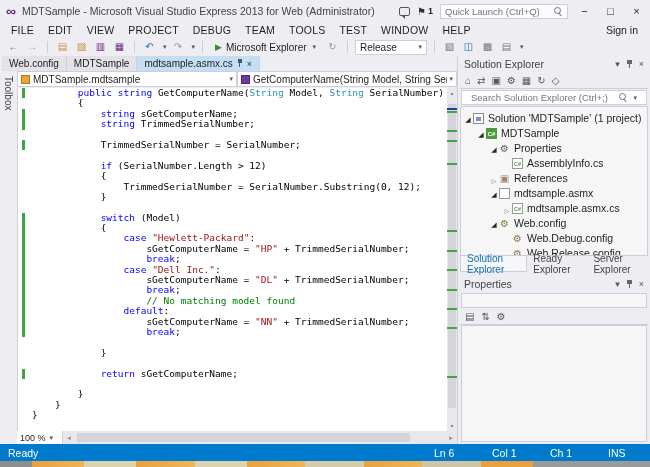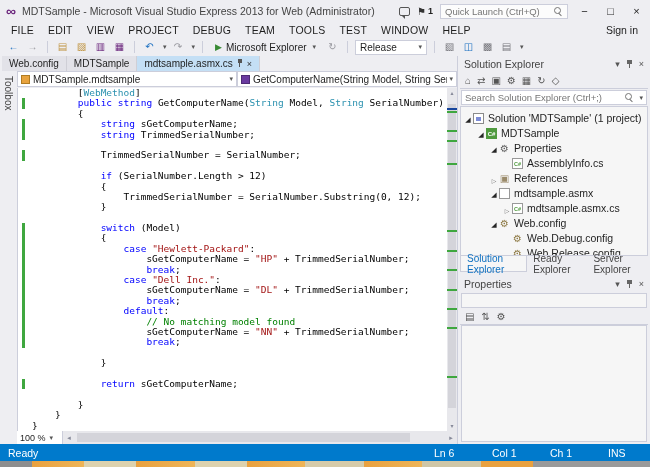--- a/index.html
+++ b/index.html
@@ -85,21 +85,21 @@
 
   
   .rpanel{position:absolute;top:56px;left:457px;width:193px;height:388px;background:#eeeef2;border-left:1px solid #cccedb;display:flex;flex-direction:column;padding:0 2px}
   .panel-title{height:16px;display:flex;align-items:center;font-size:10.5px;color:#444;padding:0 4px;flex:none}
   .pt-icons{margin-left:auto;display:flex;align-items:center;gap:6px;color:#555;font-size:9px}
   .pin-icon{width:7px;height:9px;position:relative;display:inline-block}
   .pin-icon::before{content:"";position:absolute;left:1px;top:0;width:5px;height:4px;background:#666}
   .pin-icon::after{content:"";position:absolute;left:3px;top:4px;width:1px;height:4px;background:#666}
   .se-toolbar{height:17px;display:flex;align-items:center;gap:6px;padding:0 5px;border-bottom:1px solid #cccedb;flex:none}
   .mini-icon{font-size:10px;color:#555;line-height:15px}
-  .se-search{height:15px;margin:1px 1px;background:#fff;border:1px solid #cccedb;display:flex;align-items:center;font-size:9.5px;color:#767676;padding:0 3px;gap:3px;flex:none}
+  .se-search{height:15px;margin:1px 1px;background:#fff;border:1px solid #cccedb;display:flex;align-items:center;font-size:9.5px;color:#767676;padding:0 9px;gap:3px;flex:none}
   .se-search .stext{flex:1;white-space:nowrap;overflow:hidden}
   .se-tree{height:150px;background:#f6f6f6;border:1px solid #cccedb;overflow:hidden;padding-top:2px;flex:none}
   .tree-row{height:15px;display:flex;align-items:flex-end;font-size:10.5px;color:#1e1e1e;white-space:nowrap}
   .tree-arrow{width:10px;flex:none;font-size:6px;color:#6e6e6e;text-align:center}
   .tree-arrow.exp{font-size:7px;color:#262626}
   .ic{width:11px;height:11px;display:inline-flex;align-items:center;justify-content:center;flex:none;margin-right:4px}
   .ic-solution{border:1px solid #8a8a8a;background:#fff;position:relative}
   .ic-solution::after{content:"";width:5px;height:4px;background:#7c8bd6}
   .ic-csproj{background:#4f9a3e;color:#fff;font-size:6px;font-weight:bold}
   .ic-wrench{color:#5f5f5f;font-size:10px}
@@ -226,24 +226,20 @@
     <div class="navcombo">
       <span class="mth-icon"></span>
       <span class="nav-text">GetComputerName(String Model, String SerialNumb</span>
       <span class="chev">▾</span>
     </div>
   </div>
 
   <div class="editor">
     <div>
         <div class="code-line">
-          <span class="change-bar"></span>
-          <span class="code-text"><span class="tok-p">        [</span><span class="tok-t">WebMethod</span><span class="tok-p">]</span></span>
-        </div>
-        <div class="code-line">
           <span class="change-bar changed"></span>
           <span class="code-text"><span class="tok-p">        </span><span class="tok-k">public</span><span class="tok-p"> </span><span class="tok-k">string</span><span class="tok-p"> GetComputerName(</span><span class="tok-t">String</span><span class="tok-p"> Model, </span><span class="tok-t">String</span><span class="tok-p"> SerialNumber)</span></span>
         </div>
         <div class="code-line">
           <span class="change-bar"></span>
           <span class="code-text"><span class="tok-p">        {</span></span>
         </div>
         <div class="code-line">
           <span class="change-bar changed"></span>
           <span class="code-text"><span class="tok-p">            </span><span class="tok-k">string</span><span class="tok-p"> sGetComputerName;</span></span>
@@ -311,25 +307,25 @@
         <div class="code-line">
           <span class="change-bar changed"></span>
           <span class="code-text"><span class="tok-p">                    sGetComputerName = </span><span class="tok-s">"DL"</span><span class="tok-p"> + TrimmedSerialNumber;</span></span>
         </div>
         <div class="code-line">
           <span class="change-bar changed"></span>
           <span class="code-text"><span class="tok-p">                    </span><span class="tok-k">break</span><span class="tok-p">;</span></span>
         </div>
         <div class="code-line">
           <span class="change-bar changed"></span>
+          <span class="code-text"><span class="tok-p">                    </span><span class="tok-c">// No matching model found</span></span>
+        </div>
+        <div class="code-line">
+          <span class="change-bar changed"></span>
           <span class="code-text"><span class="tok-p">                </span><span class="tok-k">default</span><span class="tok-p">:</span></span>
-        </div>
-        <div class="code-line">
-          <span class="change-bar changed"></span>
-          <span class="code-text"><span class="tok-p">                    </span><span class="tok-c">// No matching model found</span></span>
         </div>
         <div class="code-line">
           <span class="change-bar changed"></span>
           <span class="code-text"><span class="tok-p">                    sGetComputerName = </span><span class="tok-s">"NN"</span><span class="tok-p"> + TrimmedSerialNumber;</span></span>
         </div>
         <div class="code-line">
           <span class="change-bar changed"></span>
           <span class="code-text"><span class="tok-p">                    </span><span class="tok-k">break</span><span class="tok-p">;</span></span>
         </div>
         <div class="code-line">

